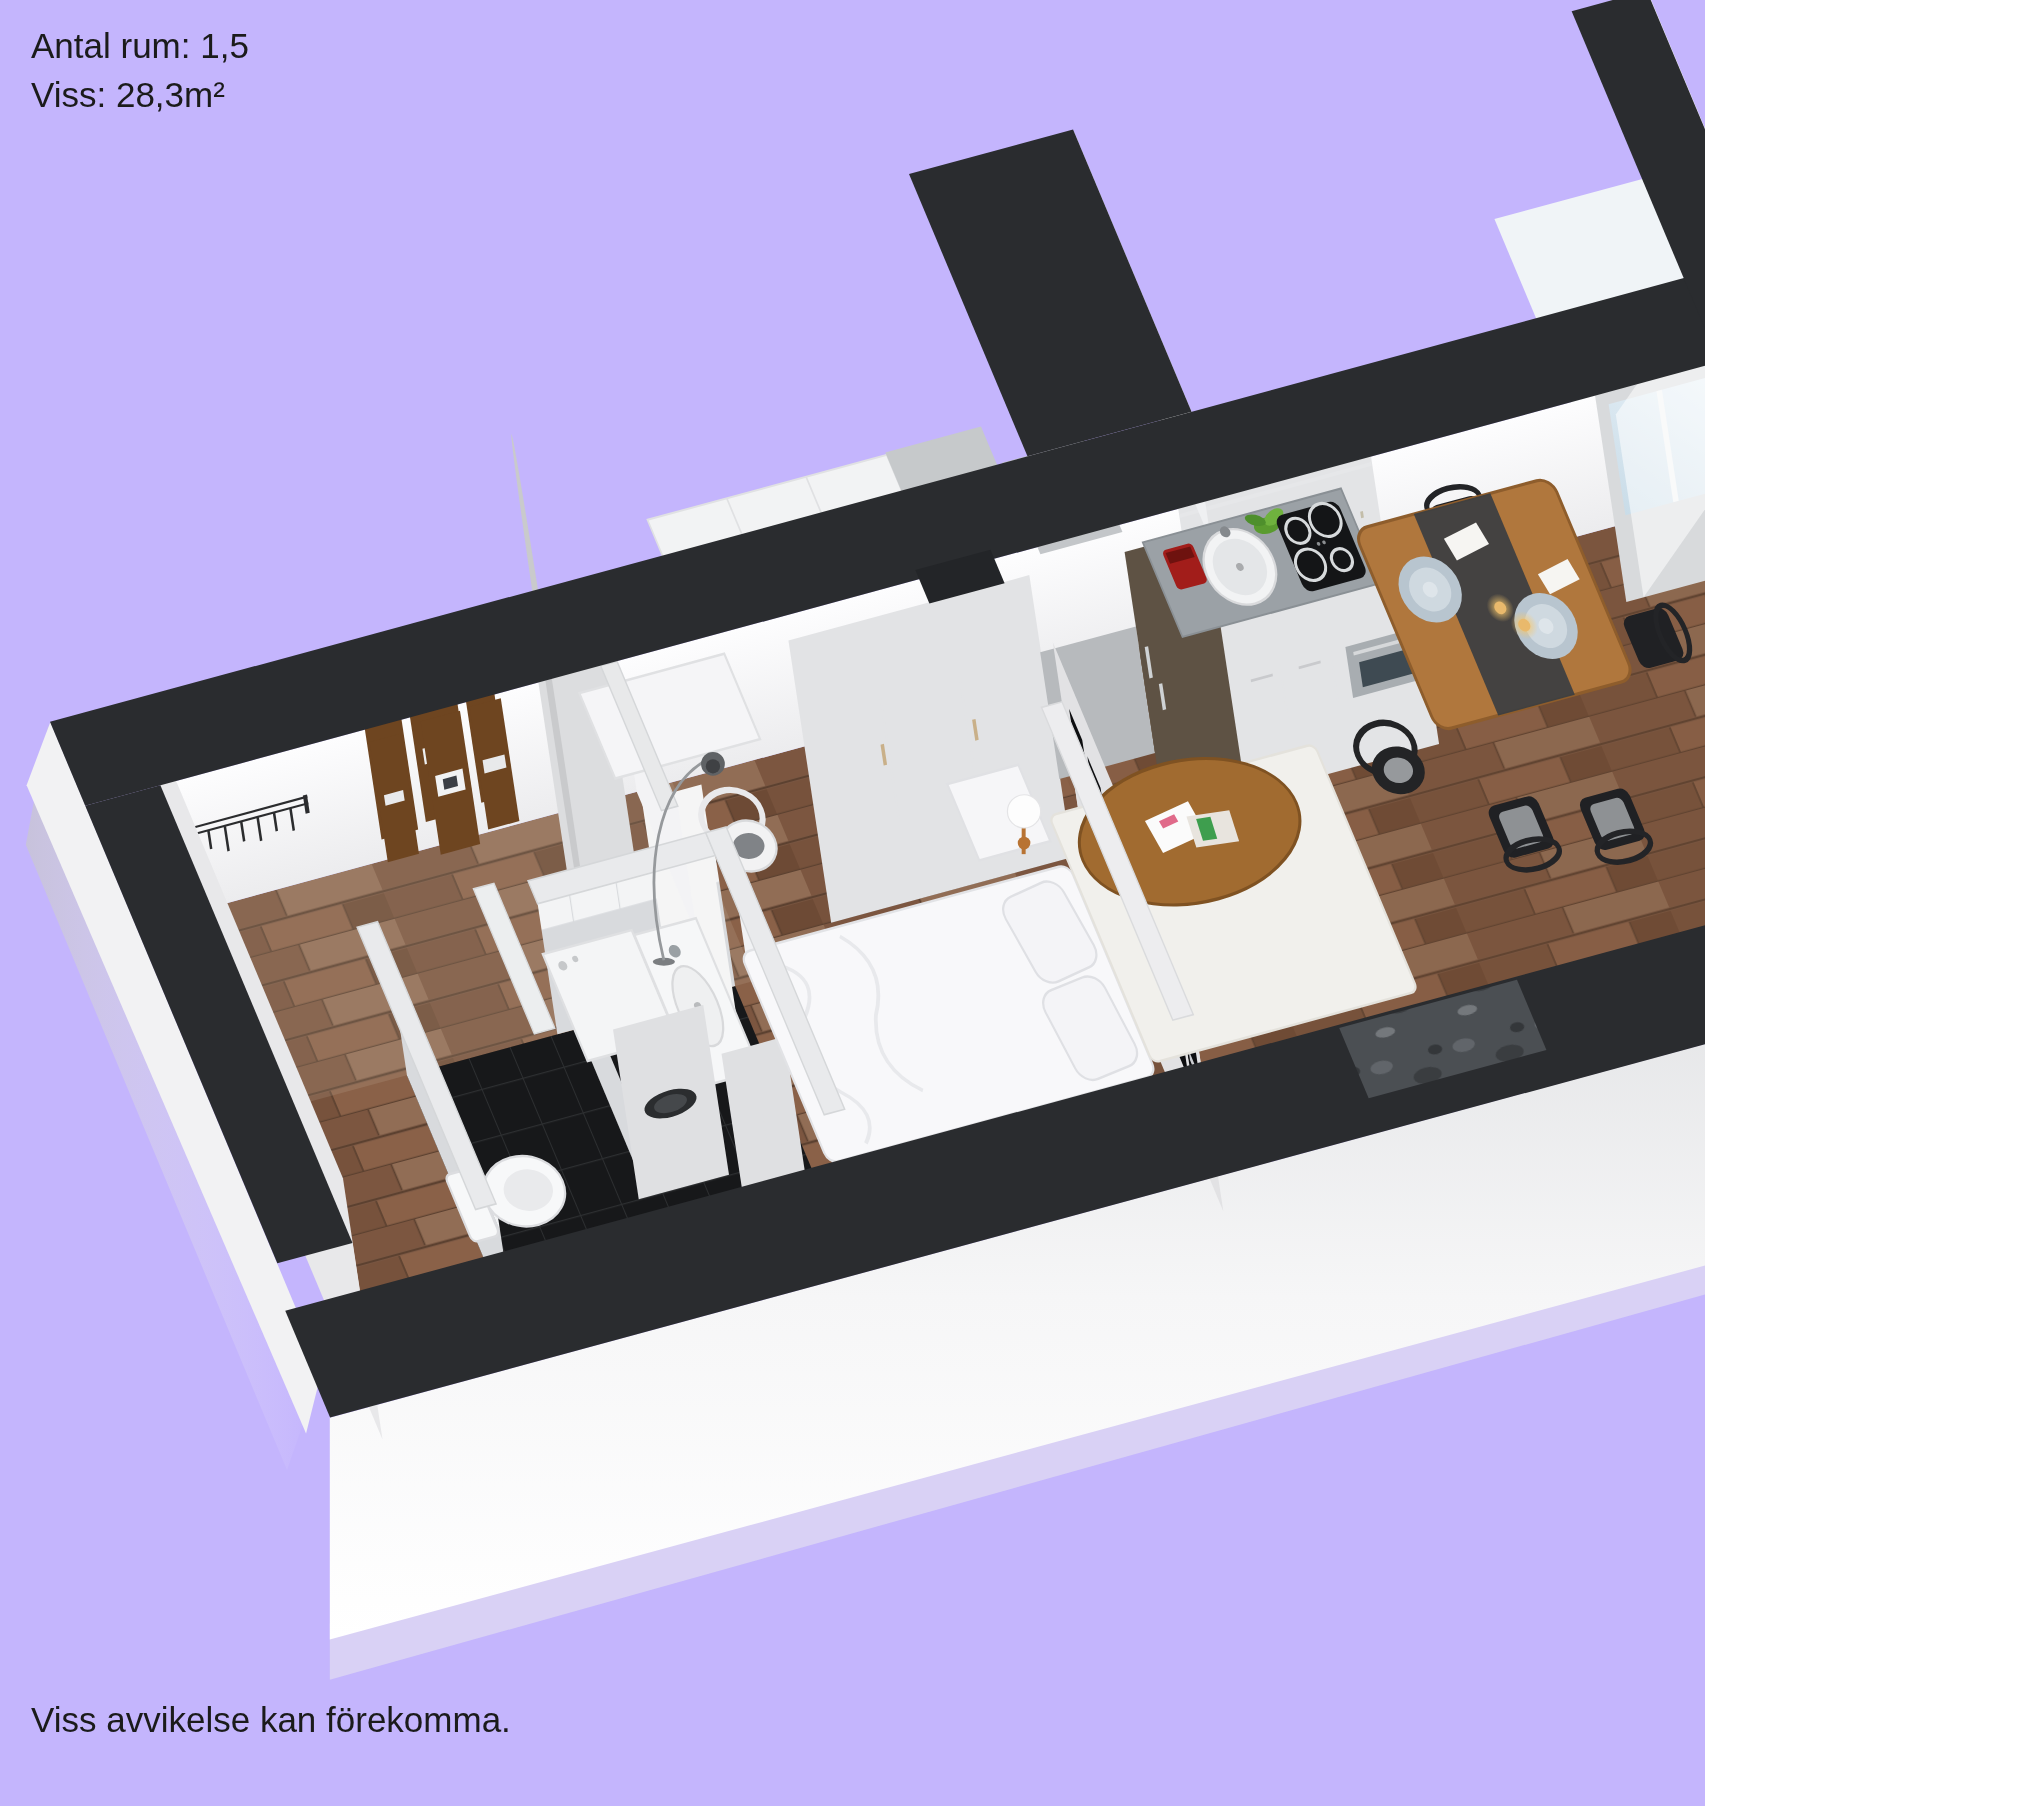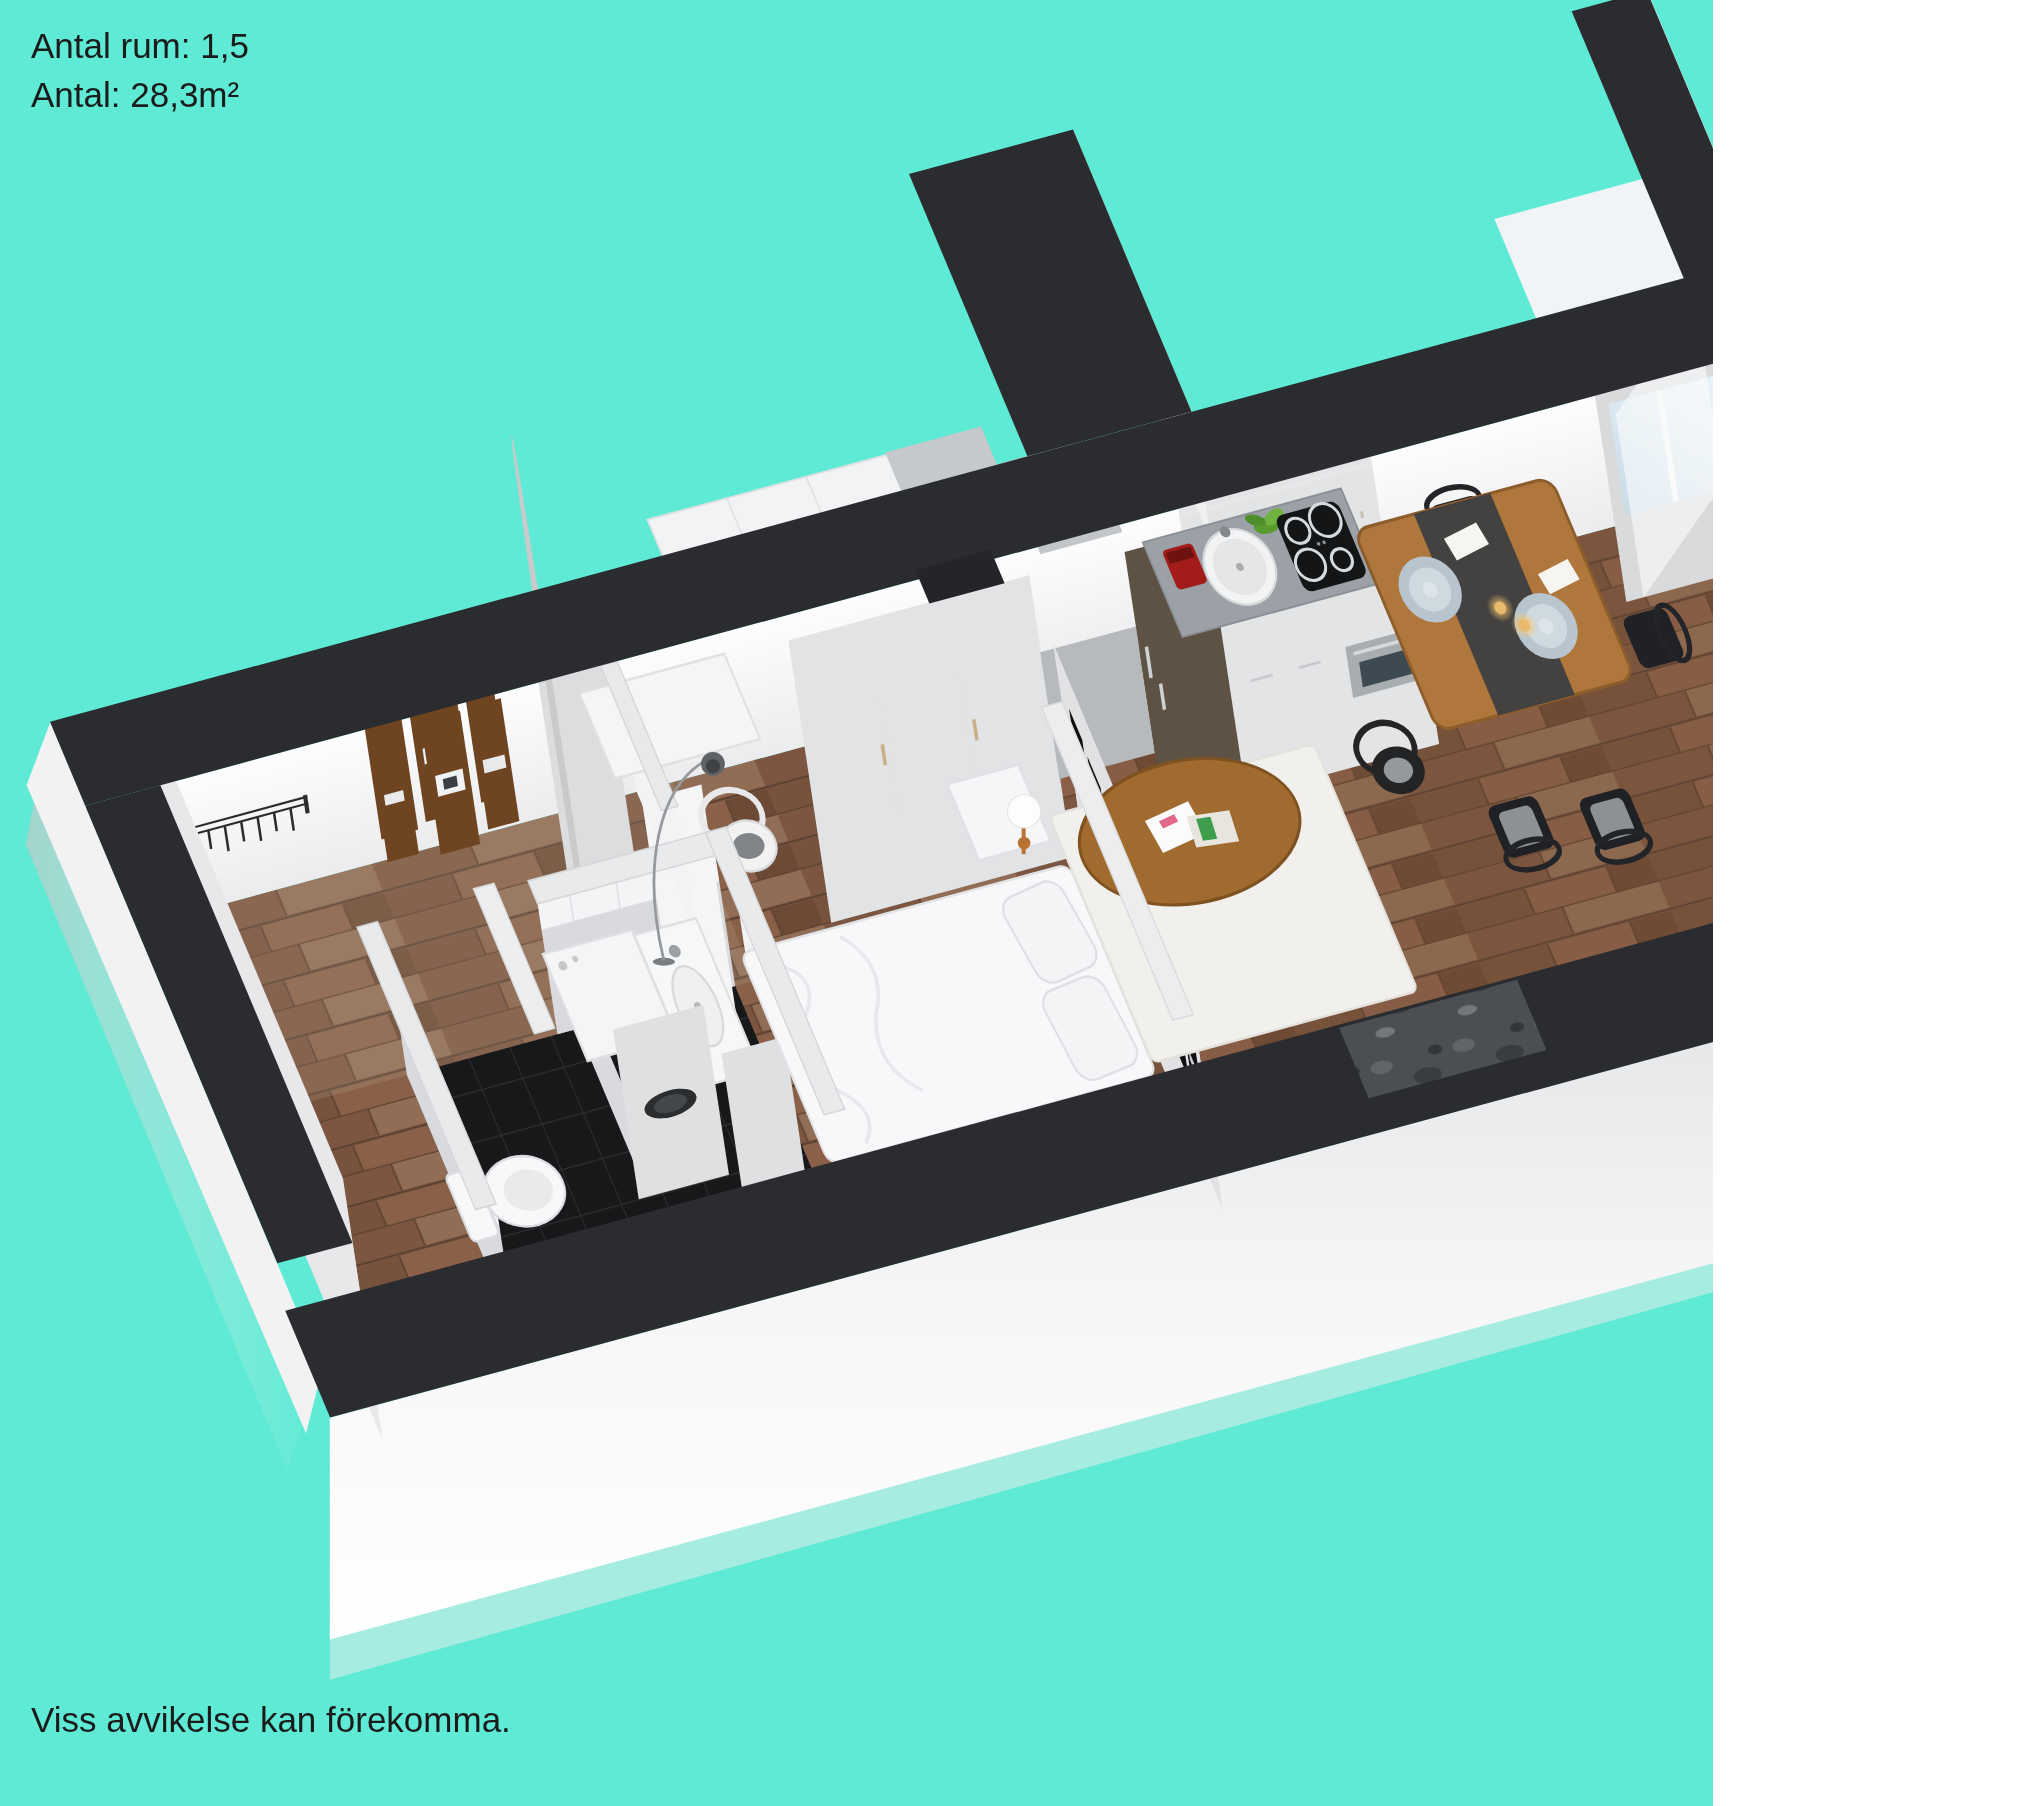--- a/index.html
+++ b/index.html
@@ -1,29 +1,29 @@
 <!DOCTYPE html>
 <html style="font-size:13.8px"><head>
 <meta charset="utf-8">
 <style>
   html,body{margin:0;padding:0;background:#ffffff;}
-  .page{position:relative;width:1705px;height:1807px;background:#5eead4;overflow:hidden;
-        font-family:"Liberation Sans","DejaVu Sans",sans-serif;padding-left:8px;}
+  .page{position:relative;width:1705px;height:1807px;background:#c4b5fd;overflow:hidden;
+        font-family:"Liberation Sans","DejaVu Sans",sans-serif;}
   .header-text{position:absolute;left:31px;top:22.4px;font-size:35px;line-height:1.38;color:#1b1b1b;}
   .footer-text{position:absolute;left:31px;top:1700px;font-size:35px;color:#1b1b1b;}
   svg.plan{position:absolute;left:0;top:0;width:2035px;height:1807px;}
 </style>
 </head>
 <body>
 
 <div class="page">
 
   <div class="header-text">
     <div>Antal rum: 1,5</div>
-    <div>Antal: 28,3m²</div>
+    <div>Viss: 28,3m²</div>
   </div>
 
   <svg class="plan" viewBox="0 0 2365 2100">
     <defs>
       <pattern id="wood" width="140" height="36" patternUnits="userSpaceOnUse">
         <rect width="140" height="36" fill="#87614a"></rect>
         <rect x="0" y="0" width="70" height="17" fill="#7c5640"></rect>
         <rect x="70" y="0" width="70" height="17" fill="#916d55"></rect>
         <rect x="0" y="19" width="50" height="17" fill="#77523c"></rect>
         <rect x="50" y="19" width="60" height="17" fill="#8a6148"></rect>

